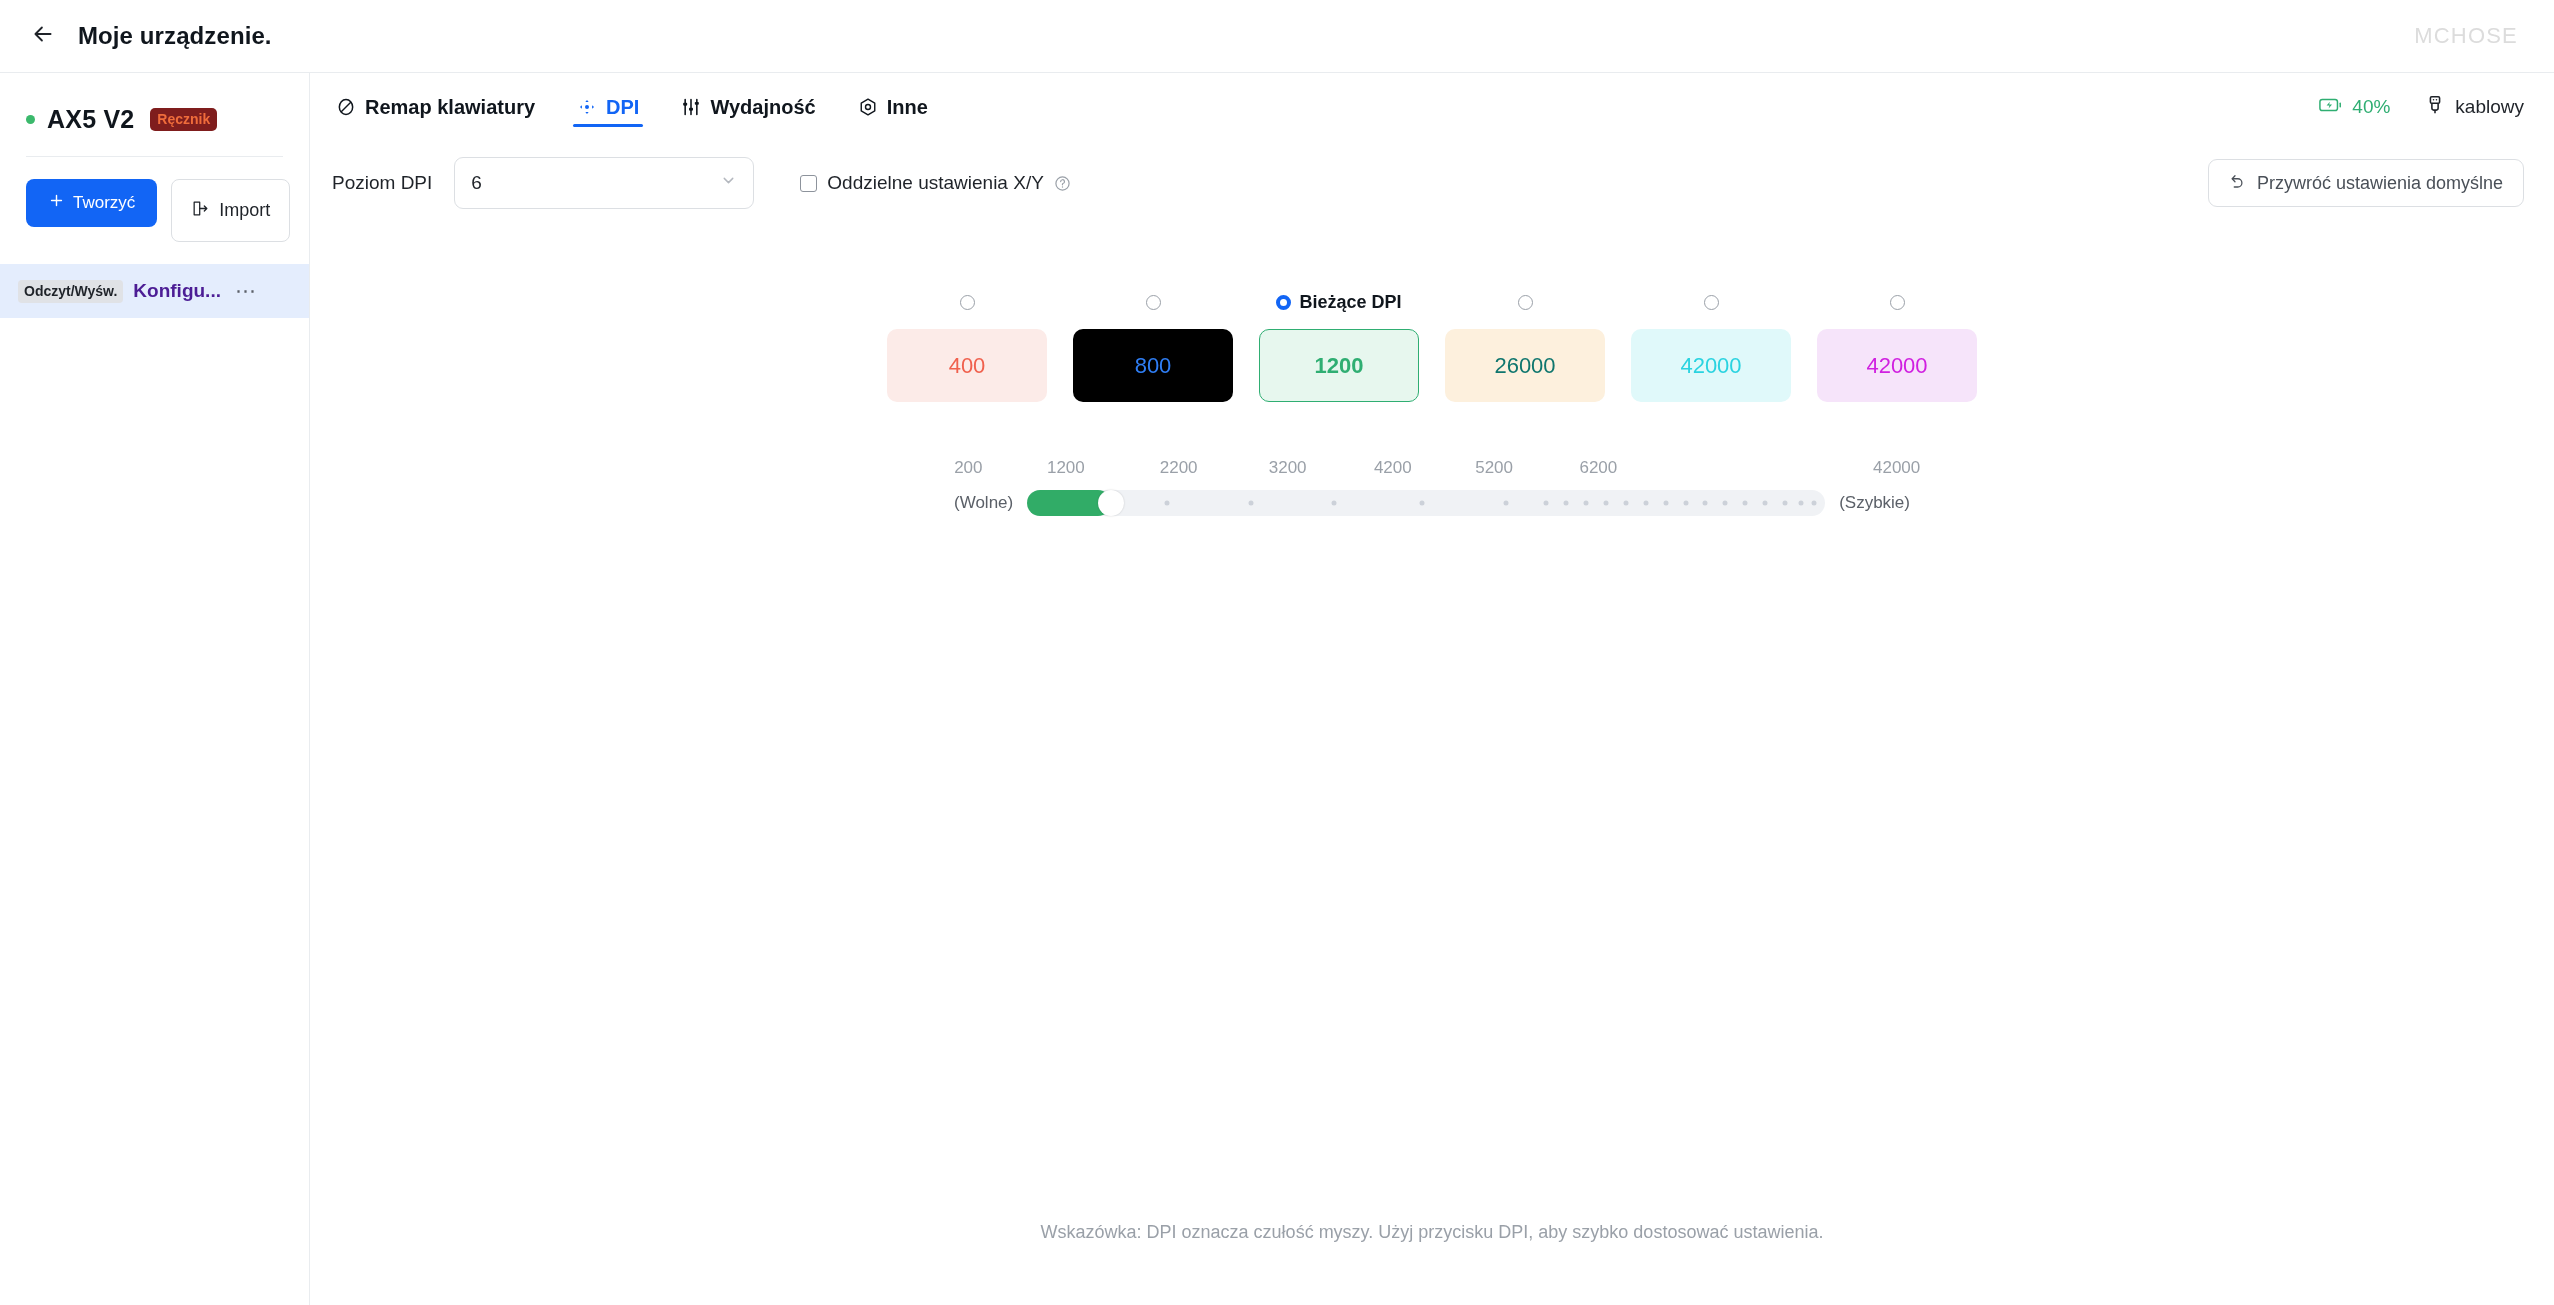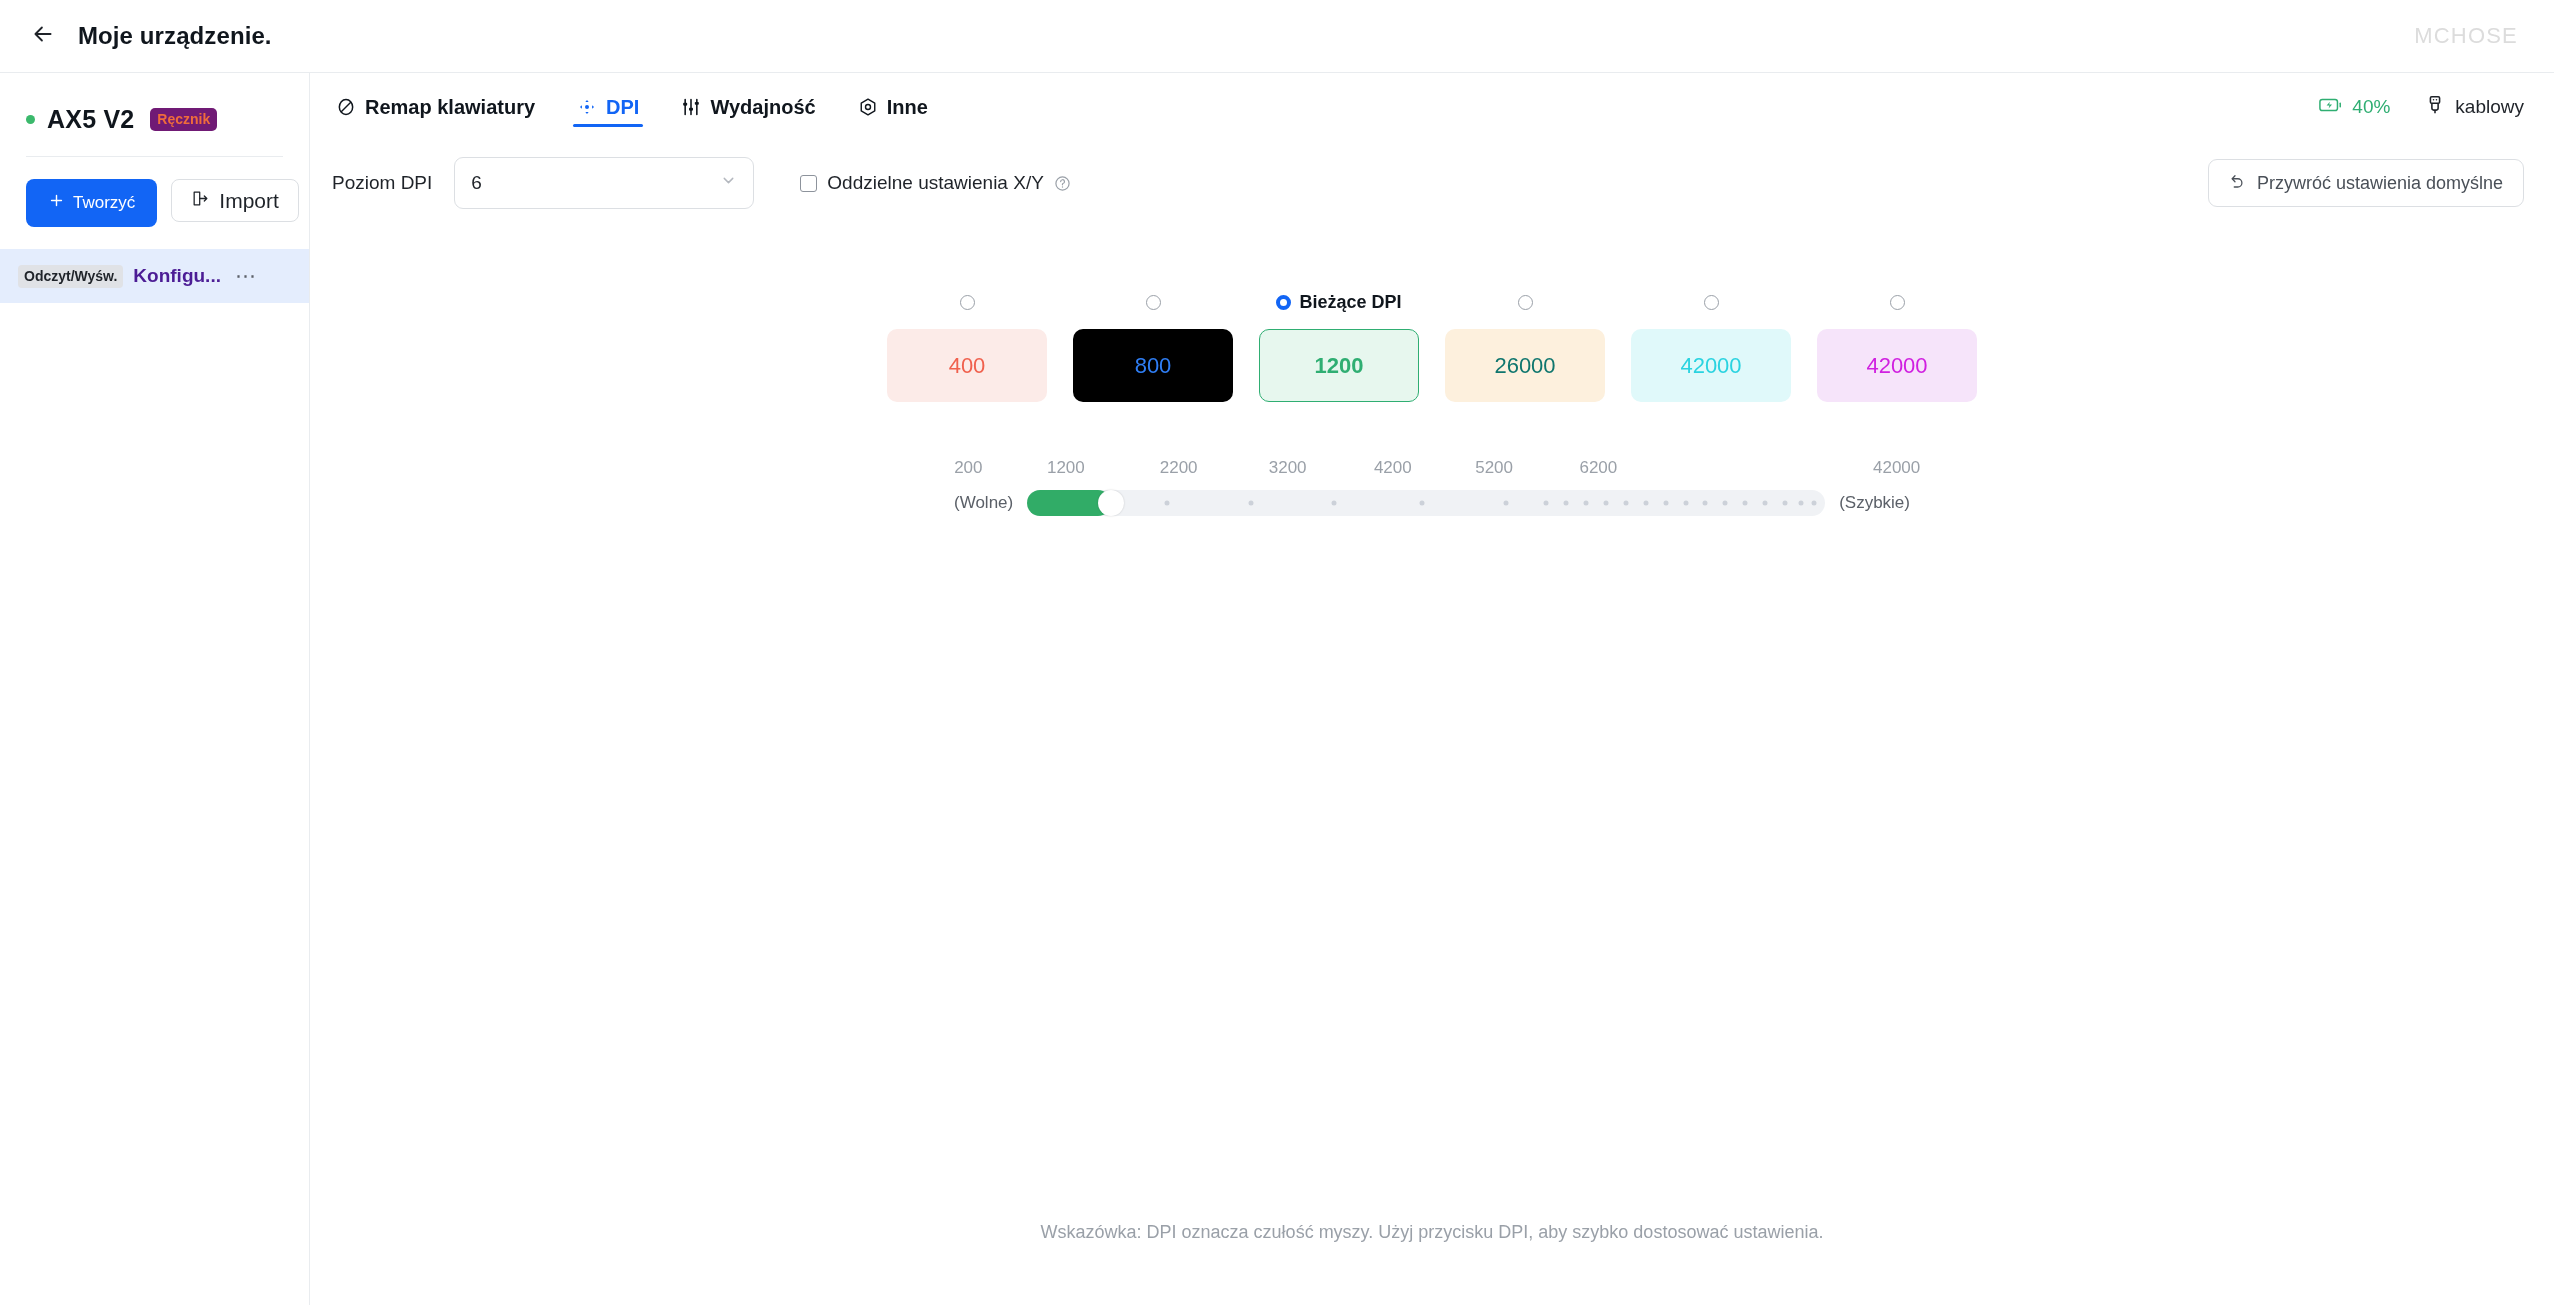--- a/index.html
+++ b/index.html
@@ -64,21 +64,21 @@
     background: #3bb96c;
     flex: none;
   }
   .device-name {
     font-size: 25px;
     font-weight: 700;
     color: #10161d;
     letter-spacing: .2px;
   }
   .device-tag {
-    background: #701a75;
+    background: #7f1d1d;
     color: #ef6c3b;
     font-size: 14px;
     font-weight: 700;
     border-radius: 5px;
     padding: 3px 7px 4px 7px;
     margin-left: 4px;
   }
   .sidebar-divider {
     height: 1px; background: #e9ecef;
     margin: 22px 26px 0 26px;
@@ -97,23 +97,23 @@
     padding: 0 22px;
     font-size: 17px;
     display: flex; align-items: center; gap: 8px;
     cursor: pointer;
     font-family: inherit;
   }
   .btn-import {
     background: #fff;
     border: 1px solid #dcdfe3;
     border-radius: 8px;
-    height: 43px;
+    height: 63px;
     padding: 0 19px;
-    font-size: 21px;
+    font-size: 18px;
     color: #1f2329;
     display: flex; align-items: center; gap: 9px;
     cursor: pointer;
     font-family: inherit;
   }
   .profile-row {
     margin-top: 22px;
     background: #e4edfd;
     height: 54px;
     display: flex;

